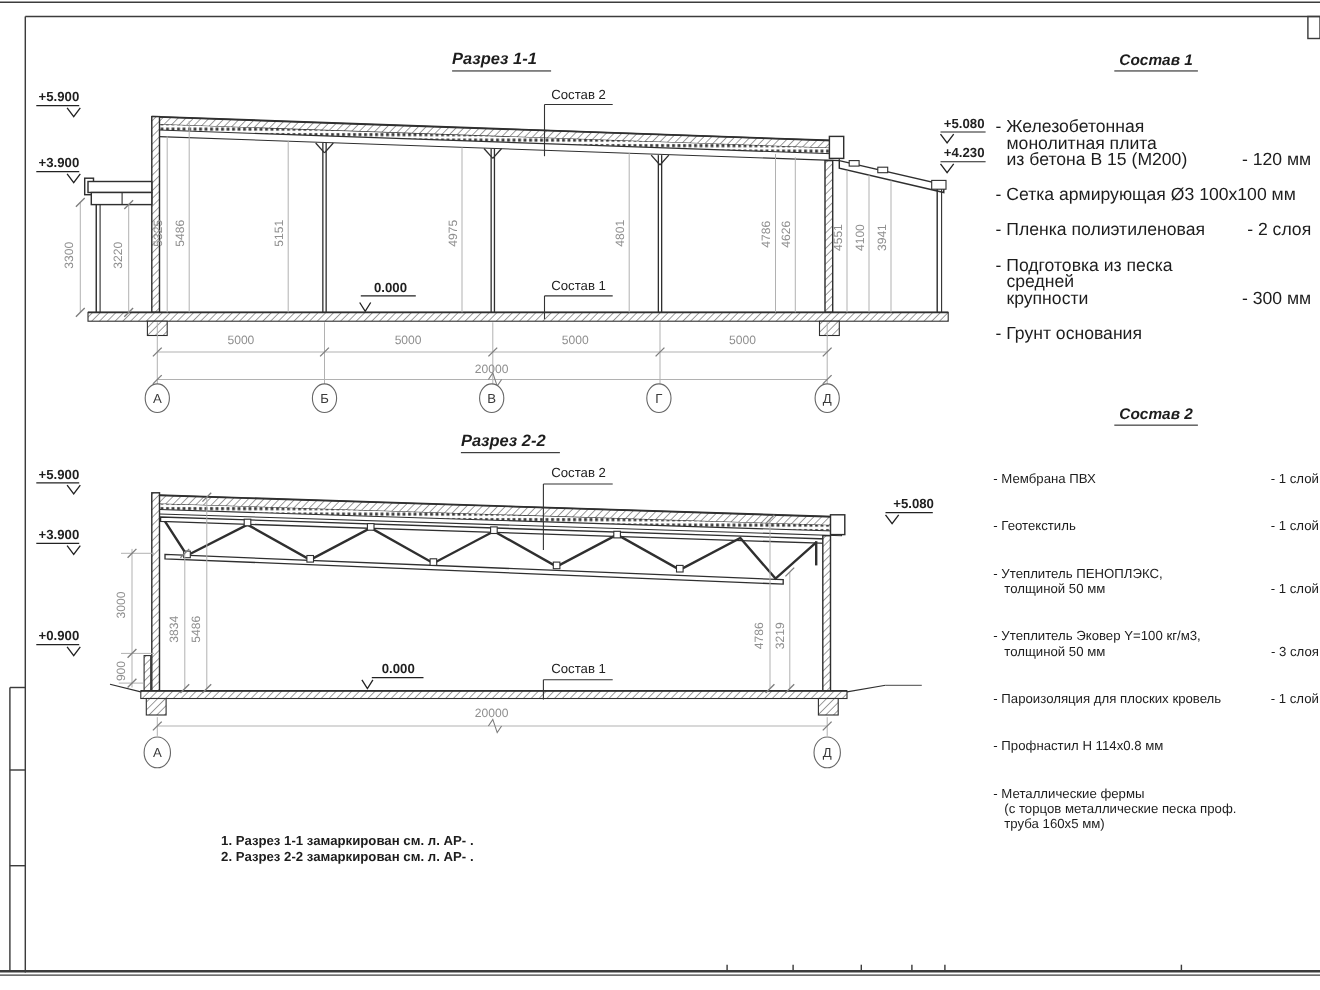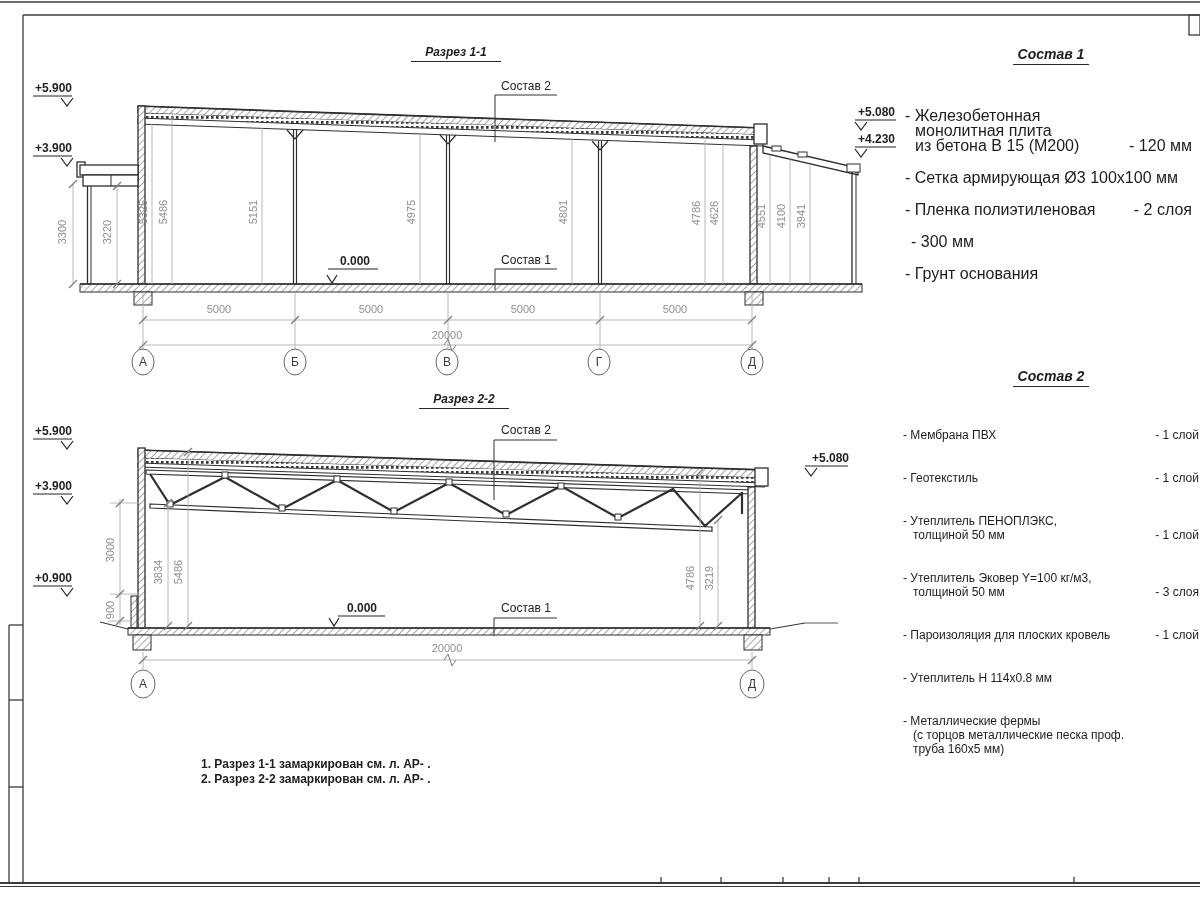--- a/index.html
+++ b/index.html
@@ -6,21 +6,21 @@
   #sheet{position:relative;width:1200px;height:900px;background:#ffffff;overflow:hidden;
          font-family:"Liberation Sans",sans-serif;color:#1d1d1d;}
   svg{position:absolute;left:0;top:0;}
   svg text{font-family:"Liberation Sans",sans-serif;}
   .tblk{font-size:12px;fill:#1f1f1f;font-weight:bold;}
   .tzero{font-size:12px;fill:#1f1f1f;font-weight:bold;}
   .tlbl{font-size:12px;fill:#222;}
   .tdim{font-size:11px;fill:#8f8f8f;}
   .tax{font-size:12px;fill:#3a3a3a;}
   .abs{position:absolute;}
-  .sec-title{font-size:12px;font-style:italic;font-weight:bold;text-align:center;
+  .sec-title{font-size:15px;font-style:italic;font-weight:bold;text-align:left;
              border-bottom:1.4px solid #2a2a2a;padding-bottom:2px;}
   .mat-title{font-size:14px;font-style:italic;font-weight:bold;text-align:center;
              border-bottom:1.2px solid #2a2a2a;padding-bottom:2px;}
   .mat-list{display:flex;flex-direction:column;}
   .mat-row{display:flex;justify-content:space-between;align-items:flex-end;}
   .mat-name{white-space:pre-line;padding-left:10px;text-indent:-10px;}
   .mat-val{white-space:nowrap;padding-left:6px;text-align:center;}
   .list1{font-size:16px;line-height:15px;width:287px;}
   .list1 .mat-row{margin-bottom:17px;}
   .list2{font-size:12px;line-height:14px;width:296px;}
@@ -328,20 +328,22 @@
   </div>
   <div class="mat-row">
     <div class="mat-name">- Сетка армирующая Ø3 100х100 мм</div>
     <div class="mat-val"></div>
   </div>
   <div class="mat-row">
     <div class="mat-name">- Пленка полиэтиленовая</div>
     <div class="mat-val">-  2 слоя</div>
   </div>
   <div class="mat-row">
+    <div class="mat-name">- Подготовка из песка средней
+крупности</div>
     <div class="mat-val">- 300 мм</div>
   </div>
   <div class="mat-row">
     <div class="mat-name">- Грунт основания</div>
     <div class="mat-val"></div>
   </div>
 </div>
 
 <div class="abs mat-title" style="left:1013px;top:368px;width:76px;">Состав 2</div>
 <div class="abs mat-list list2" style="left:903px;top:428px;gap:16px;">
@@ -361,21 +363,21 @@
   <div class="mat-row">
     <div class="mat-name">- Утеплитель Эковер Y=100 кг/м3,
 толщиной 50 мм</div>
     <div class="mat-val">- 3 слоя</div>
   </div>
   <div class="mat-row">
     <div class="mat-name">- Пароизоляция для плоских кровель</div>
     <div class="mat-val">- 1 слой</div>
   </div>
   <div class="mat-row">
-    <div class="mat-name">- Утеплитель Н 114х0.8 мм</div>
+    <div class="mat-name">- Профнастил Н 114х0.8 мм</div>
     <div class="mat-val"></div>
   </div>
   <div class="mat-row">
     <div class="mat-name">- Металлические фермы
 (с торцов металлические песка проф.
 труба 160х5 мм)</div>
     <div class="mat-val"></div>
   </div>
 </div>
 

